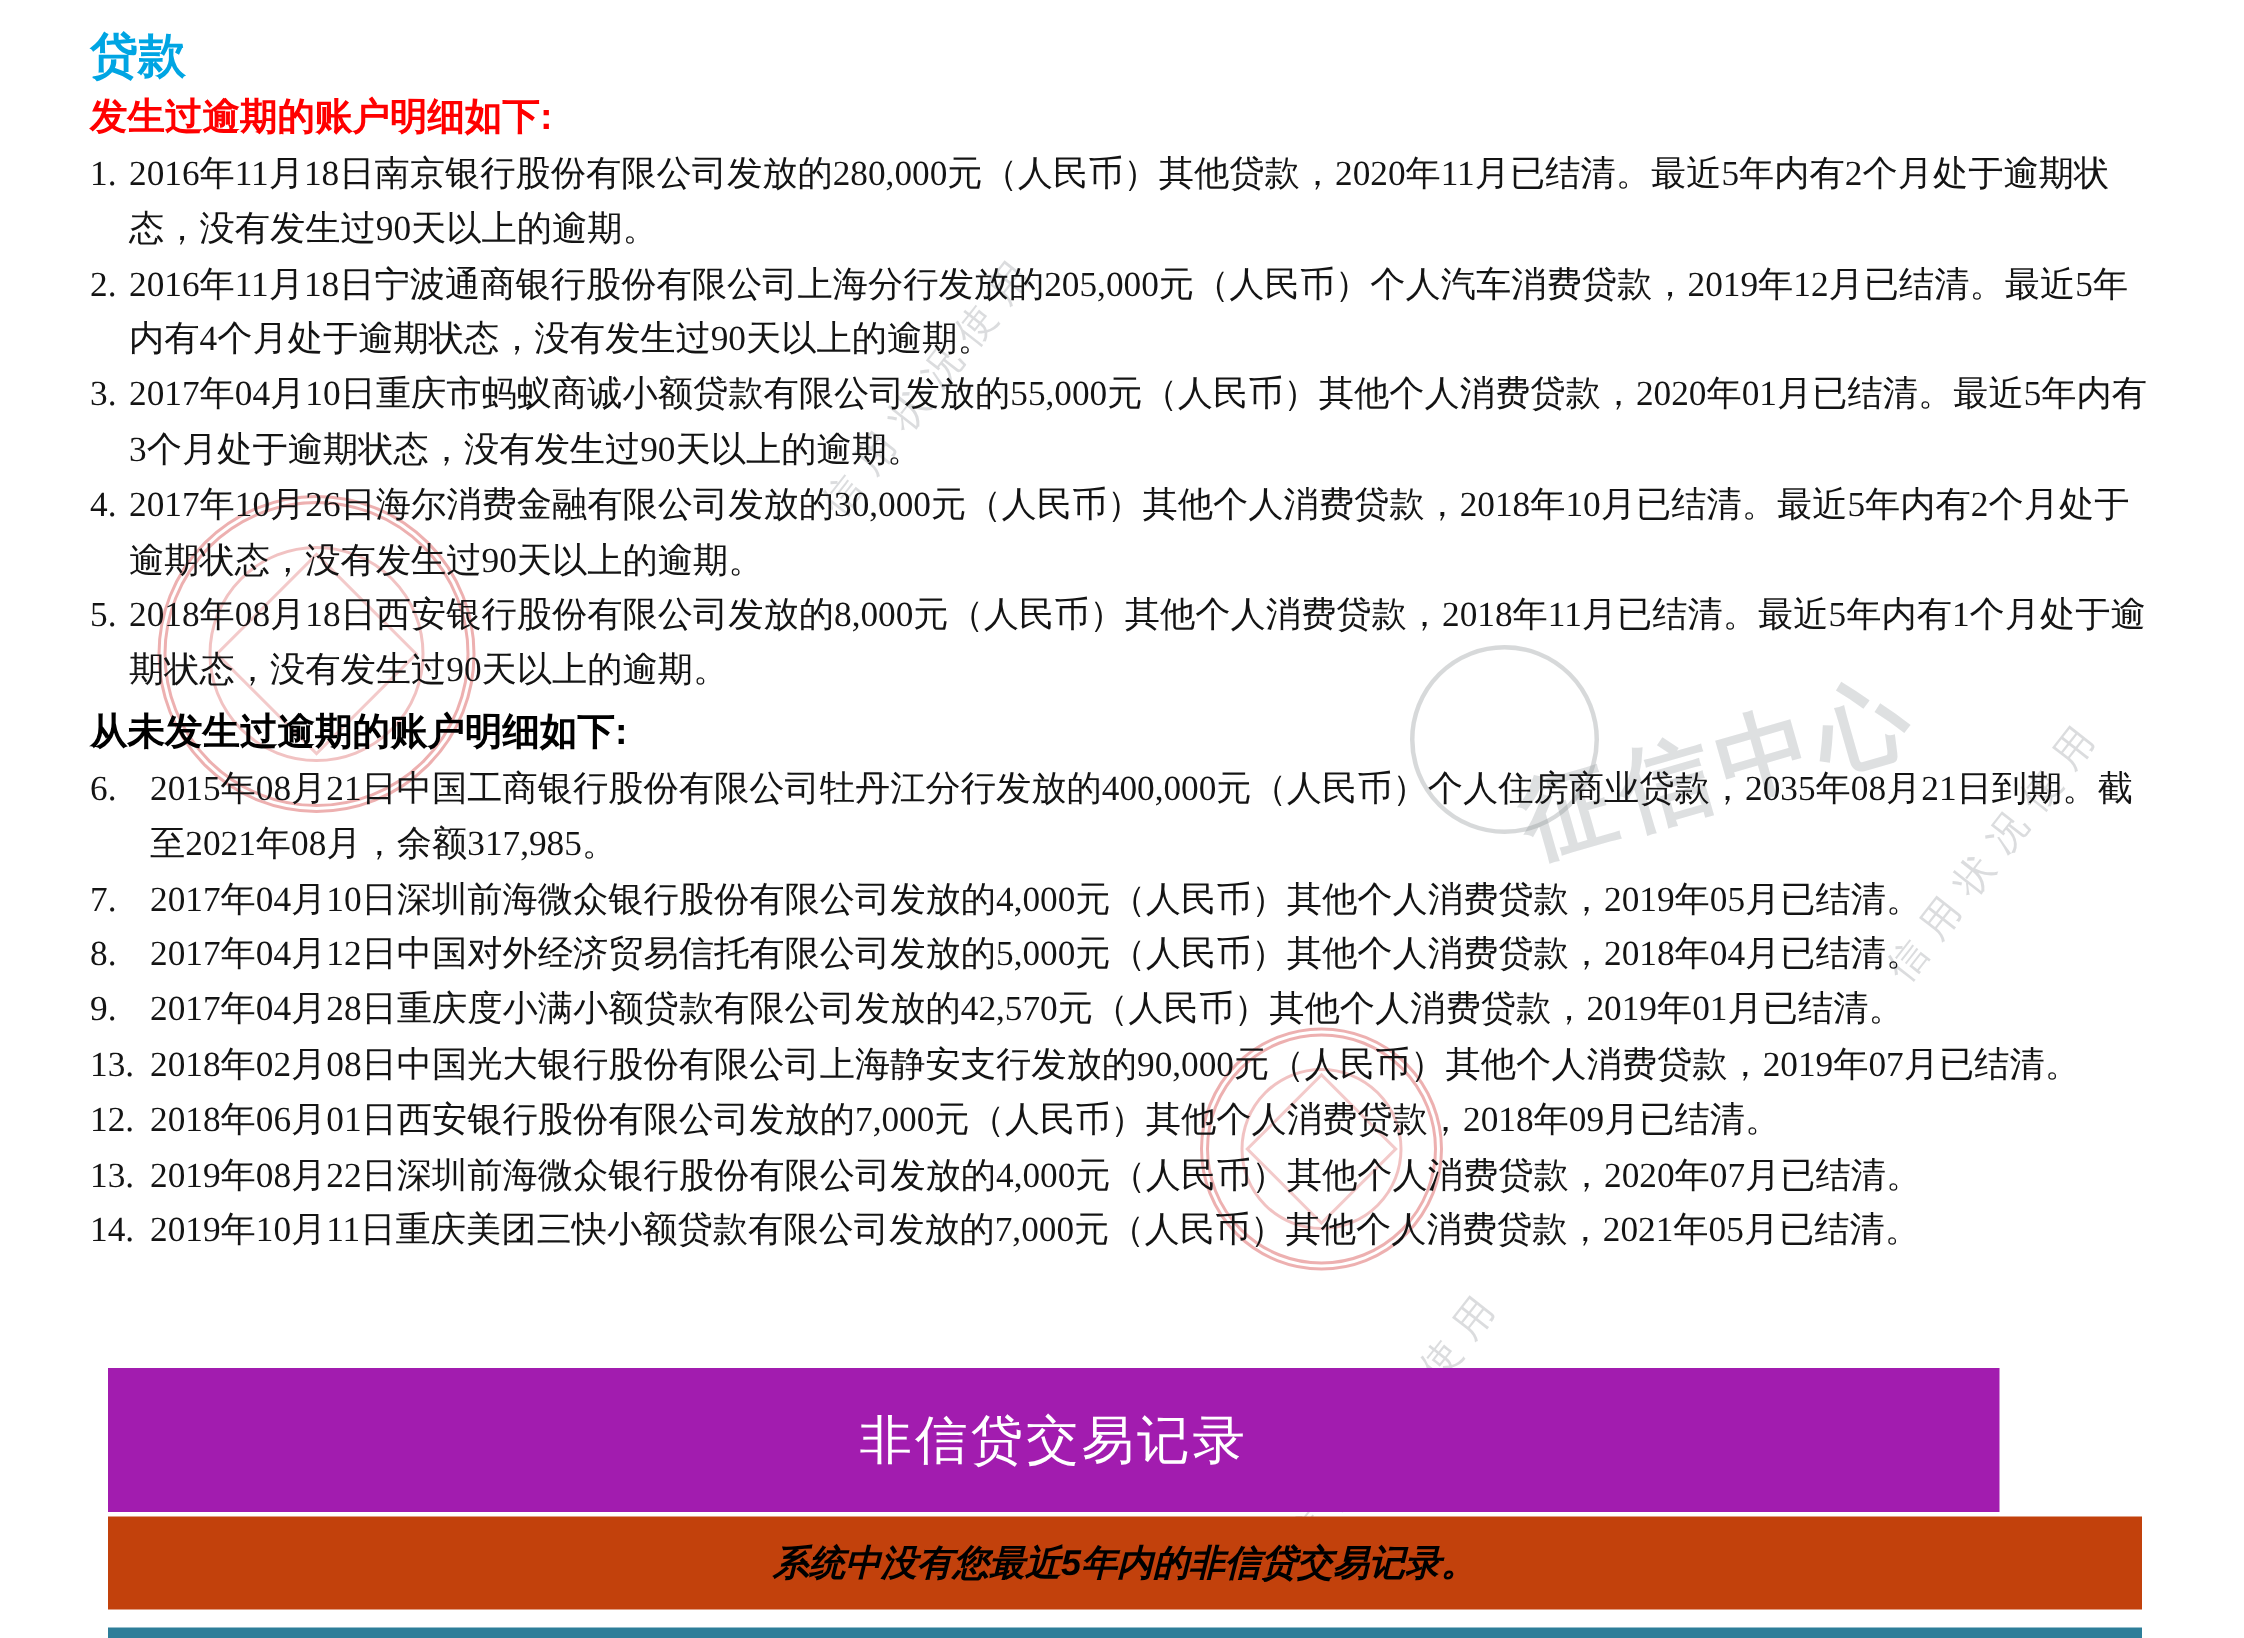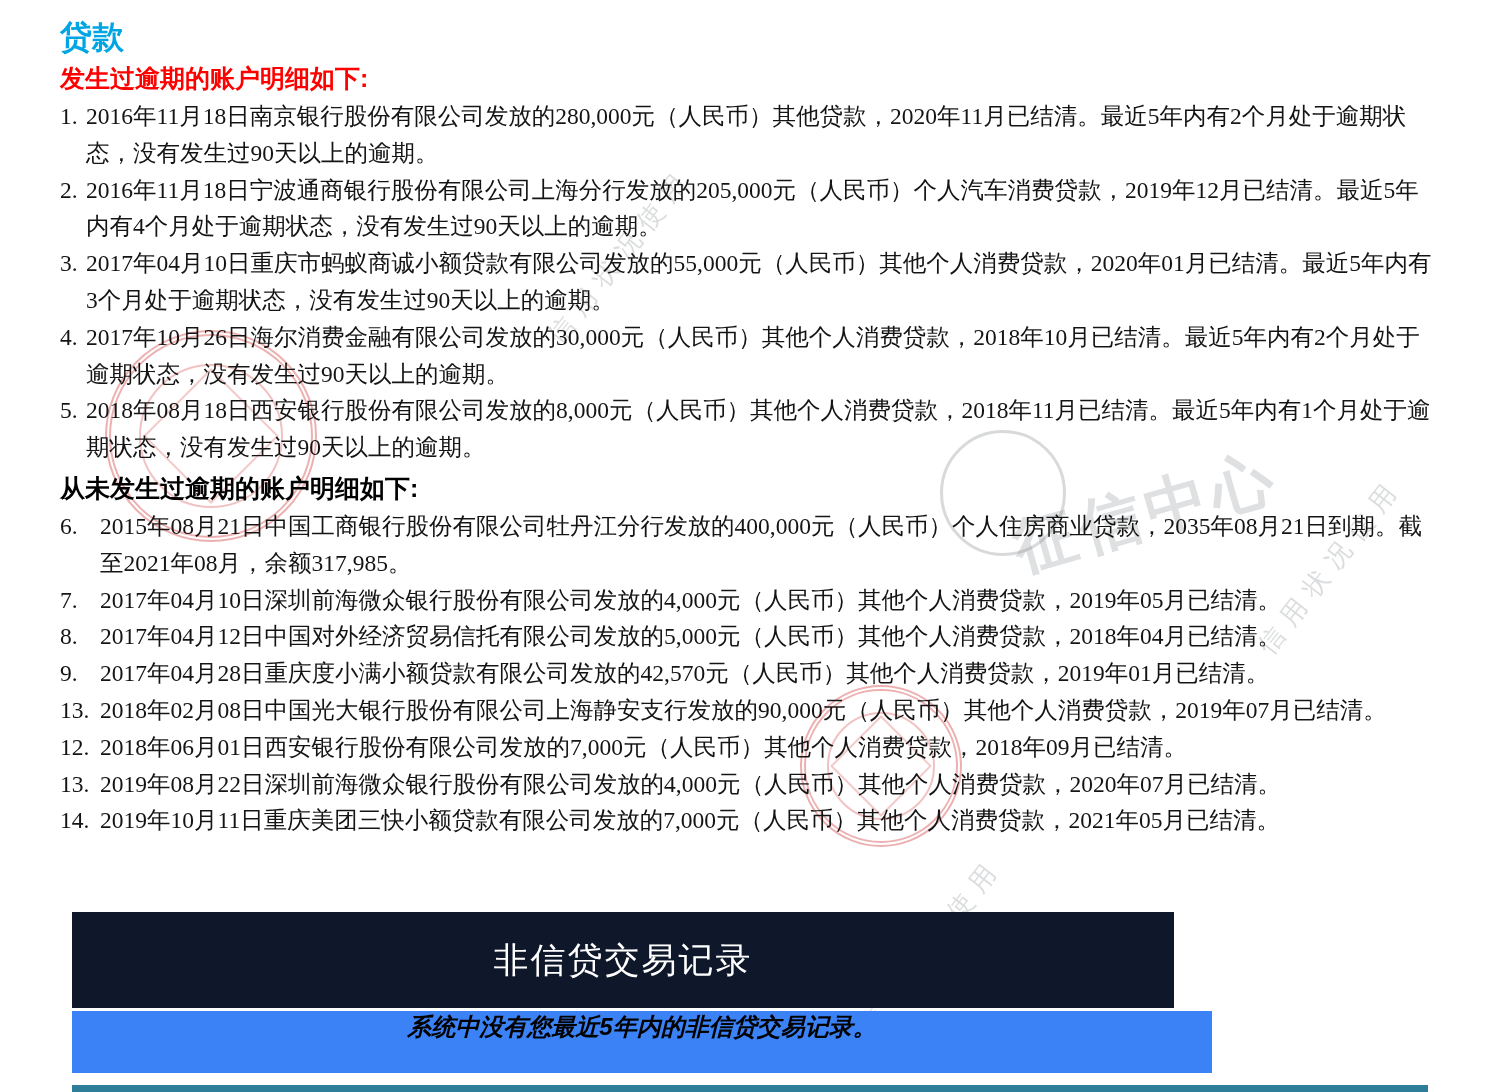--- a/index.html
+++ b/index.html
@@ -29,32 +29,32 @@
   .loan{
     display:flex;align-items:flex-start;
     font-size:23.5px;line-height:36.8px;color:#141414;
   }
   .loan .num{flex:0 0 auto;white-space:pre;}
   .grp1 .num{width:26px;}
   .grp2 .num{width:40px;}
   .loan .txt{flex:1 1 auto;}
 
   .banner{
-    position:absolute;left:72px;top:912px;width:1102px;height:96px;
-    background:#0f172a;
+    position:absolute;left:72px;top:912px;width:1261px;height:96px;
+    background:#a21caf;
     display:flex;align-items:center;justify-content:center;
   }
   .banner-title{
     font-family:"Liberation Sans","DejaVu Sans",sans-serif;
     color:#ffffff;font-size:35px;letter-spacing:2px;
   }
   .notice-band{
-    position:absolute;left:72px;top:1011px;width:1140px;height:62px;
-    background:#3b82f6;
-    display:flex;align-items:flex-start;justify-content:center;
+    position:absolute;left:72px;top:1011px;width:1356px;height:62px;
+    background:#c2410c;
+    display:flex;align-items:center;justify-content:center;
   }
   .notice-text{
     font-family:"Liberation Sans","DejaVu Sans",sans-serif;
     font-weight:bold;font-style:italic;
     font-size:24px;color:#000000;
   }
   .bottom-strip{
     position:absolute;left:72px;top:1085px;width:1356px;height:7px;
     background:#2E7E99;
   }

